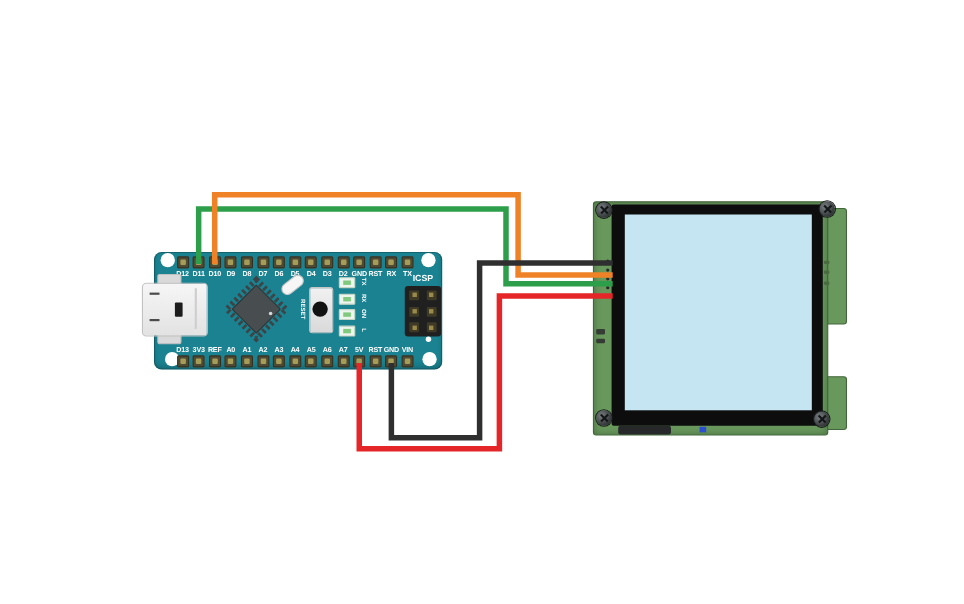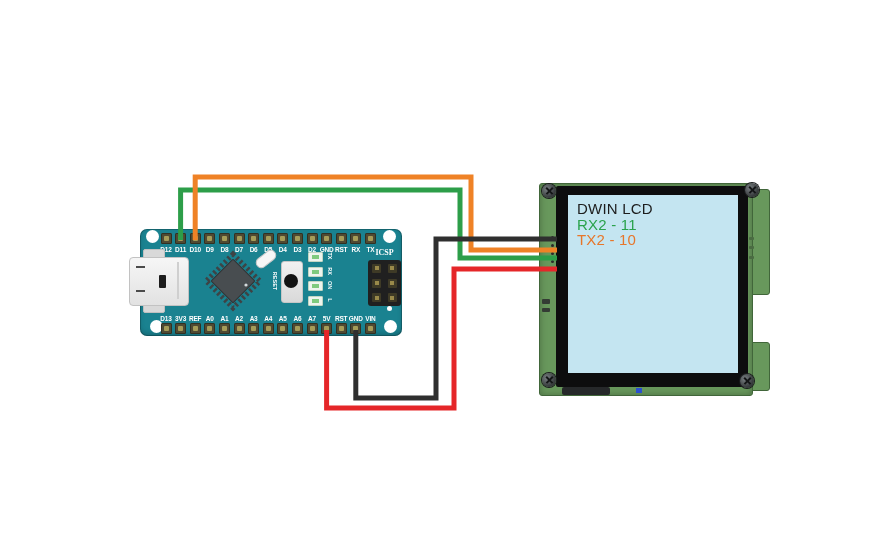--- a/index.html
+++ b/index.html
@@ -24,21 +24,21 @@
   .usb-mark{width:9px;height:2px;background:#4b4b4b;}
   .usb-line{left:177px;top:262px;width:2px;height:37px;background:#cfcfcf;}
   .reset-btn{left:281px;top:261px;width:20px;height:40px;border-radius:3px;
              background:linear-gradient(#f1f1f1,#d9d9d9);border:1px solid #c6c6c6;}
   .reset-cap{left:284px;top:274px;width:14px;height:14px;background:#121212;border-radius:50%;}
   .rot{display:flex;align-items:center;justify-content:center;font-weight:bold;color:#fff;}
   .led{width:13px;height:8px;background:#eef4ee;border:1px solid #c3d6c3;border-radius:1px;
        display:flex;align-items:center;justify-content:center;}
   .led-core{width:7px;height:4px;background:#7fca7e;}
   .icsp-label{left:368px;top:248px;width:33px;text-align:center;font-size:8px;
-              font-weight:bold;color:#fff;font-family:Liberation Serif, serif;}
+              font-weight:bold;color:#fff;}
   .icsp-block{left:368px;top:260px;width:33px;height:46px;background:#202020;border-radius:3px;}
   .icsp-pin{width:9px;height:9px;background:#3e3a26;display:flex;align-items:center;
             justify-content:center;border-radius:1px;}
   .icsp-core{width:4px;height:4px;background:#99894a;}
   .white-dot{left:387px;top:306px;width:5px;height:5px;border-radius:50%;background:#fff;}
 
   
   .pcb{border:1px solid #41663a;box-sizing:border-box;}
   .lcd-base{left:539px;top:183px;width:214px;height:213px;border-radius:3px;
             box-shadow:inset 0 0 7px rgba(0,0,0,.28);}
@@ -251,25 +251,20 @@
       </div>
     </div>
   <div class="abs white-dot"></div>
 
   <div class="abs pcb lcd-base" style="background: rgb(104, 152, 92);"></div>
   <div class="abs pcb lcd-tab1" style="background: rgb(104, 152, 92);"></div>
   <div class="abs pcb lcd-tab2" style="background: rgb(104, 152, 92);"></div>
   <div class="abs lcd-bezel" style="background: rgb(13, 13, 14);"></div>
   <div class="abs lcd-screen" style="background: rgb(196, 229, 241);"></div>
 
-  <div class="abs lcd-text">
-    <div style="color: rgb(29, 29, 29);">DWIN LCD</div>
-    <div style="color: rgb(42, 162, 76);">RX2 - 11</div>
-    <div style="color: rgb(231, 118, 42);">TX2 - 10</div>
-  </div>
 
   <div class="abs screw" style="left:542px;top:184px;"></div>
   <div class="abs screw" style="left:745px;top:183px;"></div>
   <div class="abs screw" style="left:542px;top:373px;"></div>
   <div class="abs screw" style="left:740px;top:374px;"></div>
 
   <div id="lcd-conn">
       <div class="abs conn-dot" style="left: 551px; top: 235.5px;"></div>
       <div class="abs conn-dot" style="left: 551px; top: 243.5px;"></div>
       <div class="abs conn-dot" style="left: 551px; top: 251.5px;"></div>

